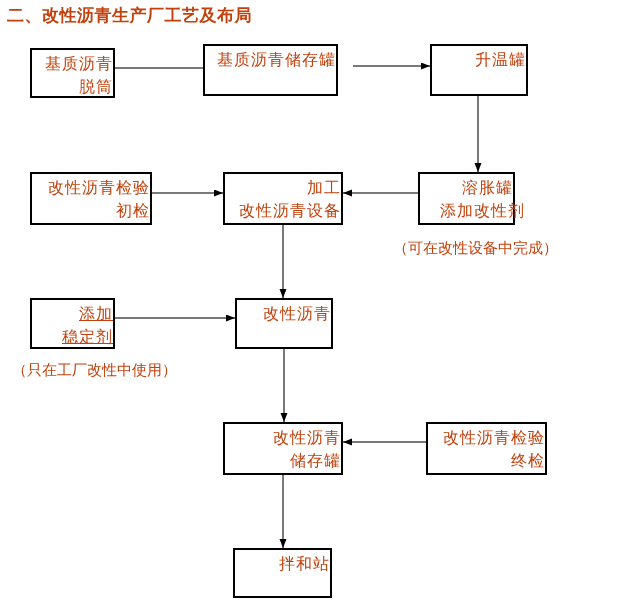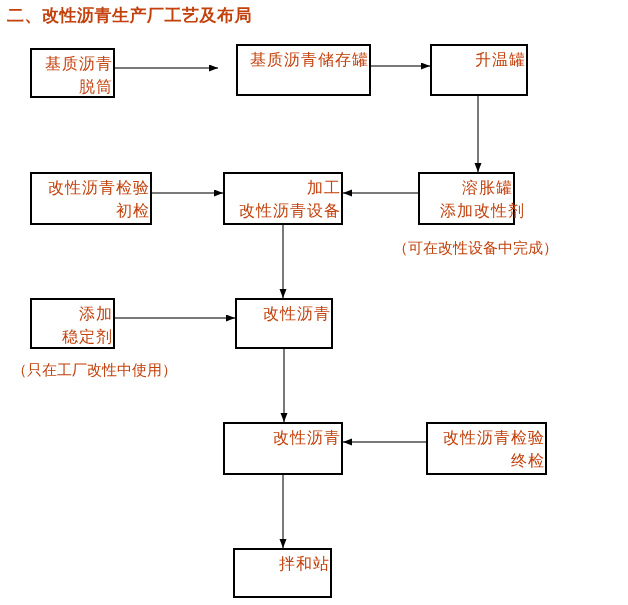--- a/index.html
+++ b/index.html
@@ -43,21 +43,21 @@
     <line x1="284" y1="349" x2="284" y2="422" stroke="#4d4d4d" stroke-width="1.5" marker-end="url(#ah)"></line>
     <line x1="426" y1="442" x2="343" y2="442" stroke="#4d4d4d" stroke-width="1.5" marker-end="url(#ah)"></line>
     <line x1="283" y1="475" x2="283" y2="548" stroke="#4d4d4d" stroke-width="1.5" marker-end="url(#ah)"></line>
   </svg>
 
   <div class="node" style="left:30px;  top:48px;  width:85px;  height:50px;">
     <div>基质沥青</div>
     <div>脱筒</div>
   </div>
 
-  <div class="node" style="left:236px; top:44px;  width:135px; height:52px;">
+  <div class="node" style="left:203px; top:44px;  width:135px; height:52px;">
     <div>基质沥青储存罐</div>
   </div>
 
   <div class="node" style="left:430px; top:44px;  width:98px;  height:52px;padding-left:20px;">
     <div>升温罐</div>
   </div>
 
   <div class="node" style="left:30px;  top:172px; width:122px; height:53px;">
     <div>改性沥青检验</div>
     <div>初检</div>
@@ -66,31 +66,32 @@
   <div class="node" style="left:223px; top:172px; width:120px; height:53px;">
     <div>加工</div>
     <div>改性沥青设备</div>
   </div>
 
   <div class="node" style="left:418px; top:172px; width:97px;  height:53px;padding-left:20px;">
     <div>溶胀罐</div>
     <div>添加改性剂</div>
   </div>
 
-  <div class="node" style="left:30px;  top:298px; width:85px;  height:51px;">
+  <div class="node" style="left:30px;  top:298px; width:85px;  height:51px;text-decoration:underline;">
     <div>添加</div>
     <div>稳定剂</div>
   </div>
 
   <div class="node" style="left:235px; top:298px; width:98px;  height:51px;">
     <div>改性沥青</div>
   </div>
 
   <div class="node" style="left:223px; top:422px; width:120px; height:53px;">
     <div>改性沥青</div>
+    <div>储存罐</div>
   </div>
 
   <div class="node" style="left:426px; top:422px; width:121px; height:53px;">
     <div>改性沥青检验</div>
     <div>终检</div>
   </div>
 
   <div class="node" style="left:233px; top:548px; width:99px;  height:50px;">
     <div>拌和站</div>
   </div>

